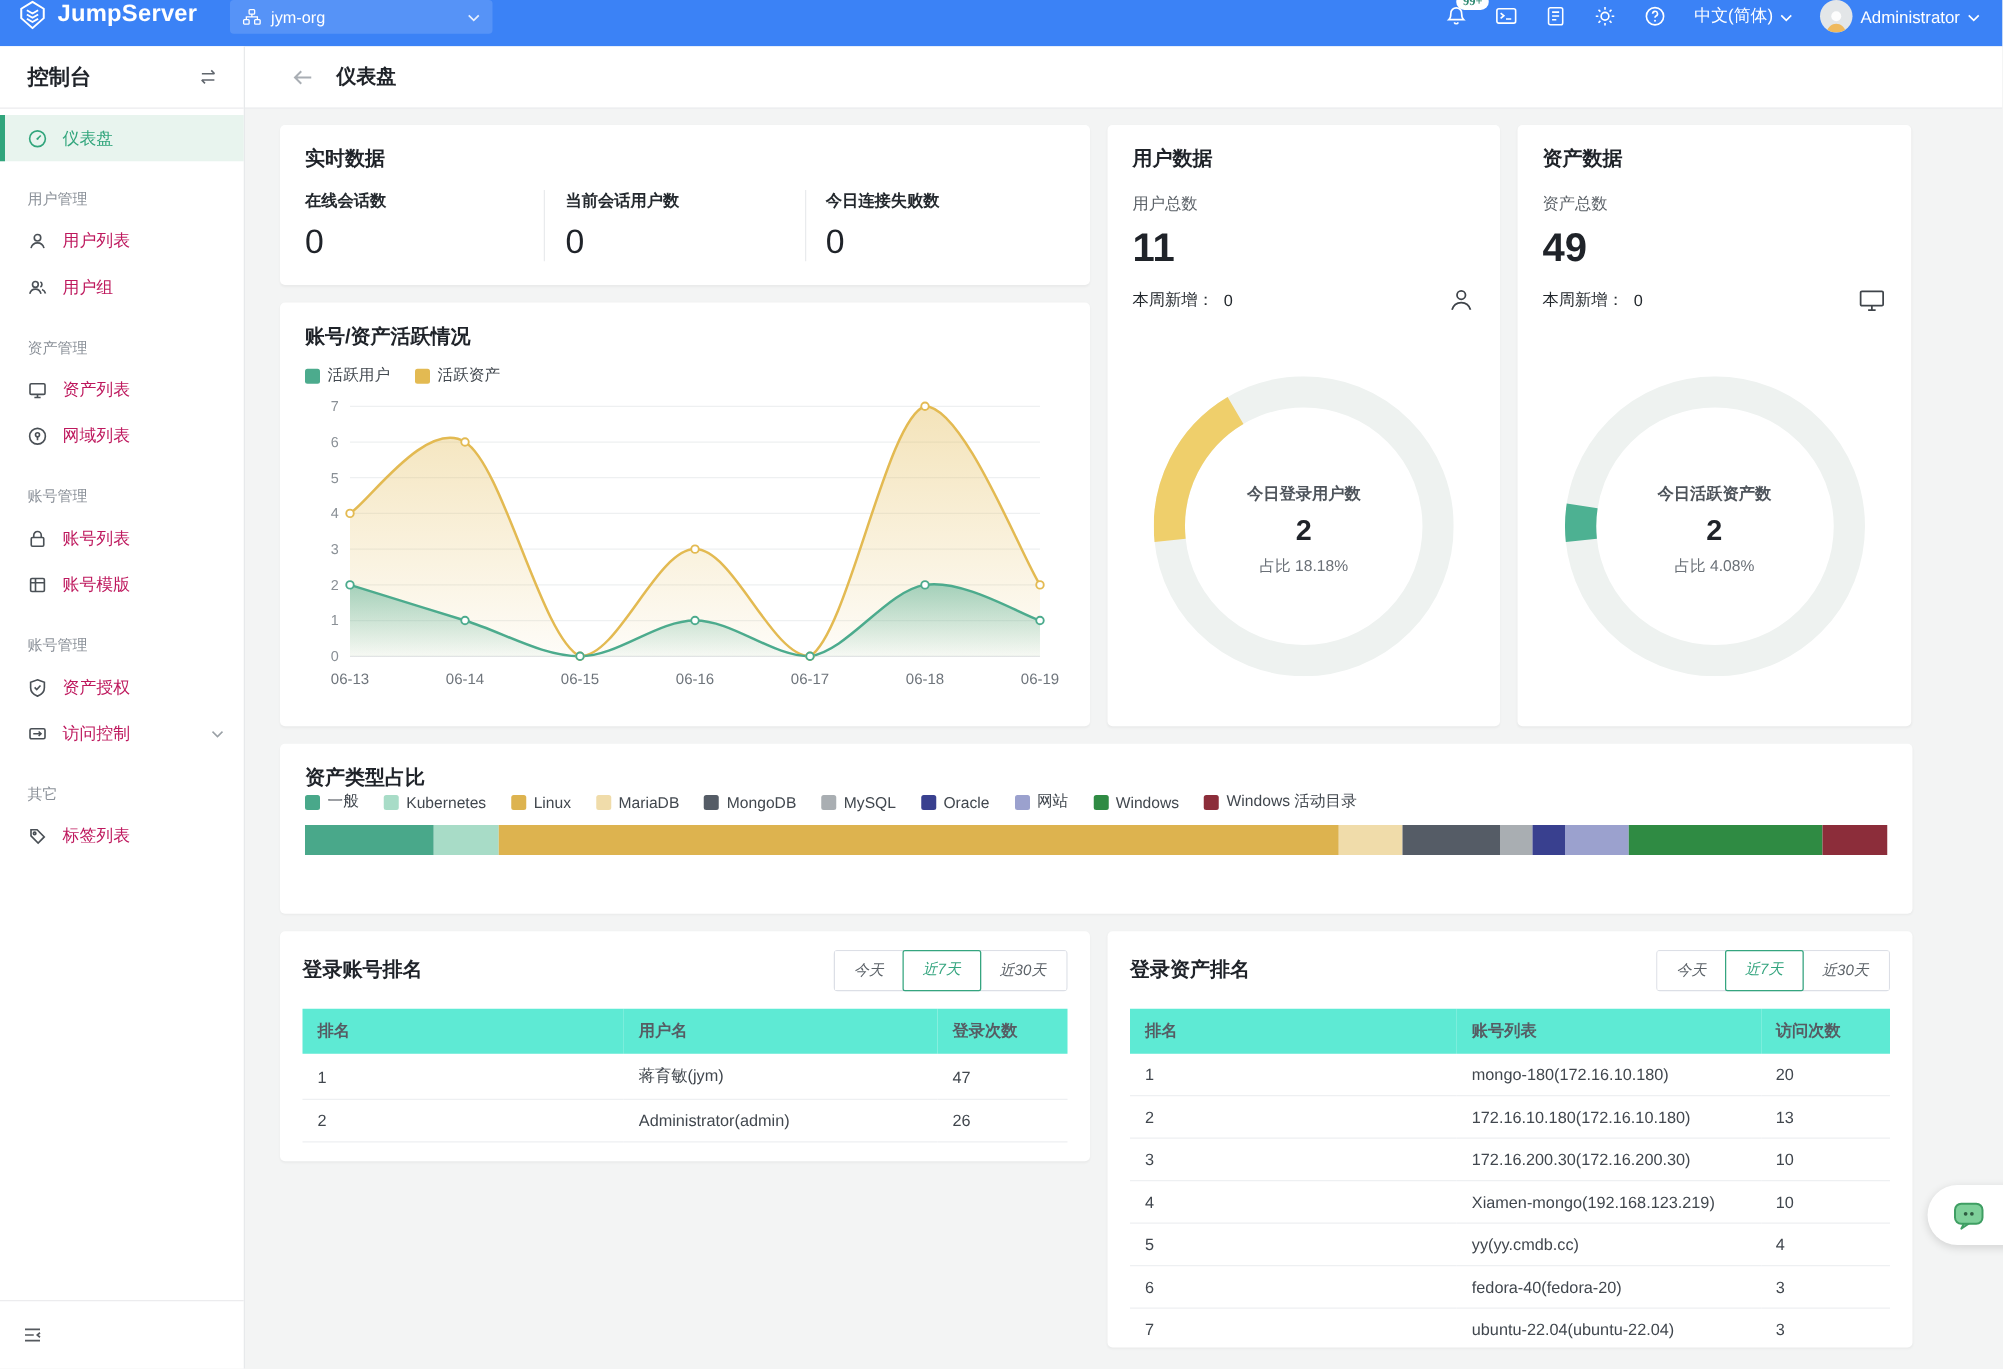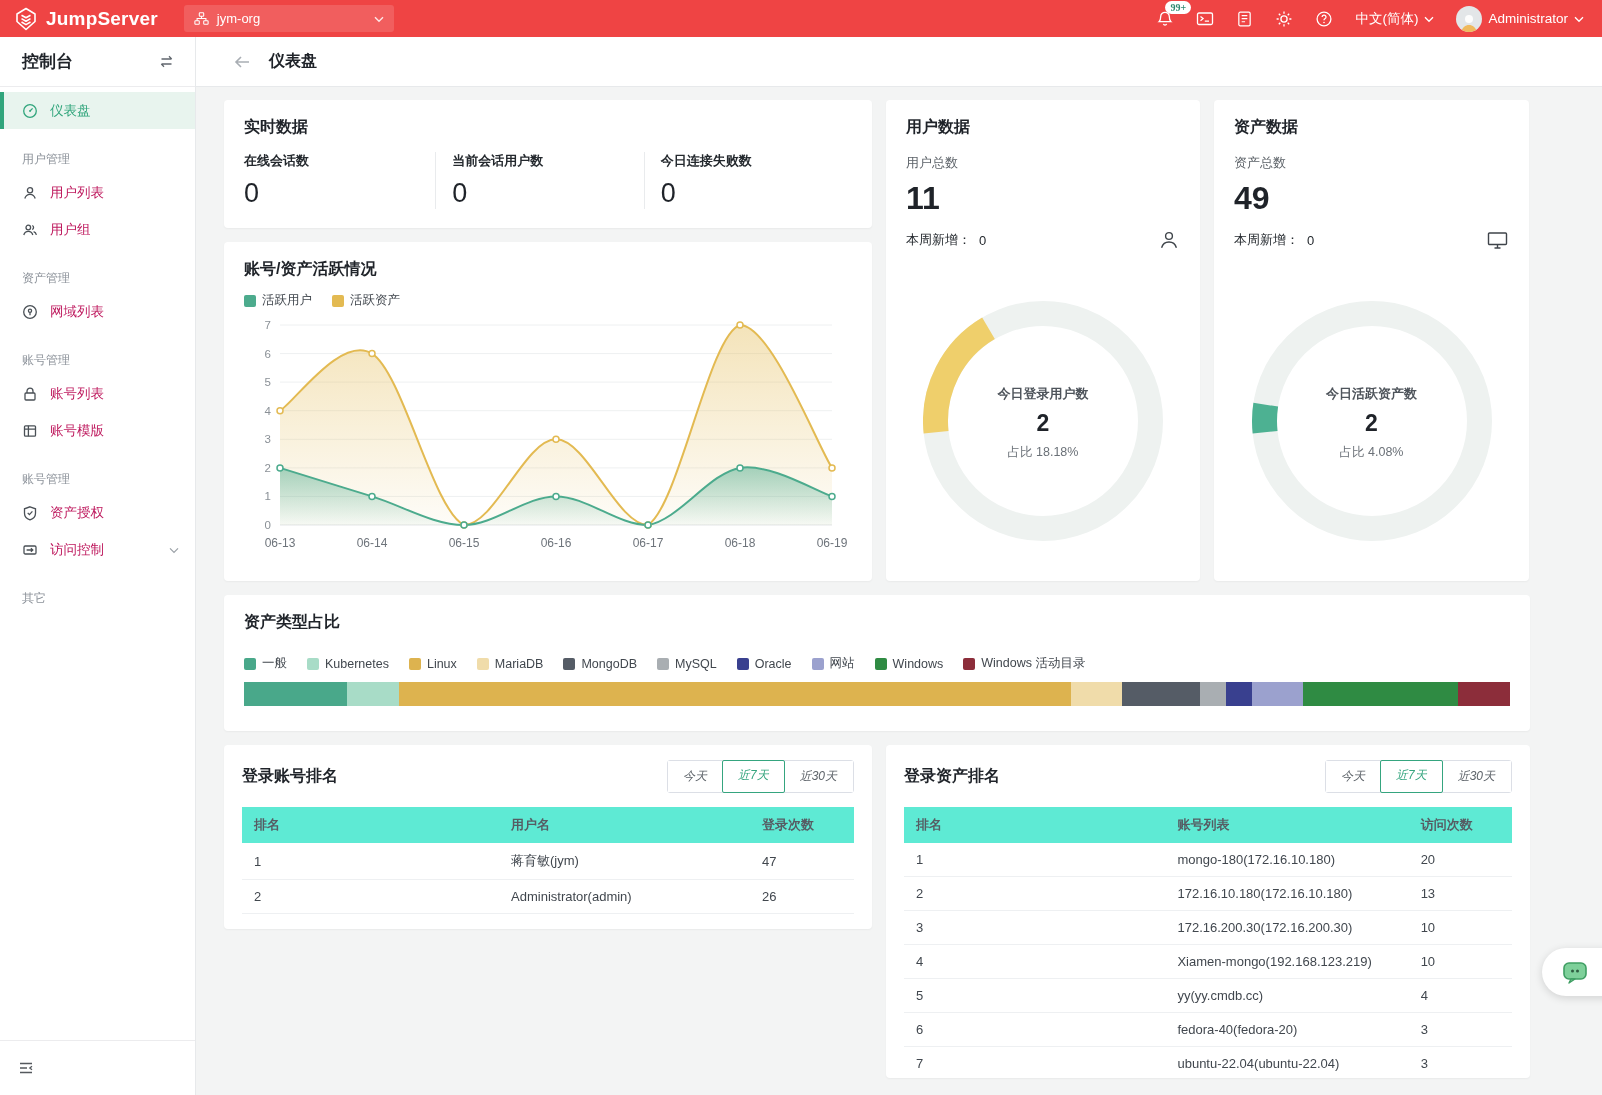--- a/index.html
+++ b/index.html
@@ -1,20 +1,20 @@
 <!DOCTYPE html>
 <html><head>
 <meta charset="utf-8">
 <style>
   * { margin:0; padding:0; box-sizing:border-box; }
   html,body { width:1602px; height:1095px; overflow:hidden;
     font-family:"Liberation Sans","DejaVu Sans",sans-serif; background:#f3f4f4; color:#1f2329; }
 
   
-  .topbar { height:37px; background:#ef4444; display:flex; align-items:center; padding:0 18px 0 14px; color:#fff; }
+  .topbar { height:37px; background:#3b82f6; display:flex; align-items:flex-start; padding:0 18px 0 14px; color:#fff; }
   .brand { display:flex; align-items:center; gap:8px; margin-right:26px; }
   .brand-name { font-size:19px; font-weight:bold; letter-spacing:.2px; }
   .org-pill { display:flex; align-items:center; gap:8px; background:rgba(255,255,255,.14); border-radius:3px;
     height:27px; padding:0 10px; width:210px; cursor:pointer; font-size:13px; }
   .org-pill .chev { margin-left:auto; opacity:.85; }
   .topbar-right { margin-left:auto; display:flex; align-items:center; gap:22px; }
   .tb-icon { position:relative; display:flex; align-items:center; cursor:pointer; color:#fff; }
   .badge { position:absolute; top:-9px; left:9px; background:#fff; color:#2f8a72; font-size:10px; font-weight:bold;
     border-radius:8px; padding:1px 5px; line-height:11px;font-family:Liberation Serif, serif; }
   .lang, .user-wrap { display:flex; align-items:center; gap:6px; font-size:13.5px; cursor:pointer; }
@@ -74,21 +74,21 @@
   .sc-week .wk-val { margin-left:8px; }
   .sc-week .sc-ic { margin-left:auto; color:#3f444a; display:flex; }
   .donut-wrap { position:relative; width:240px; margin:50px auto 0; }
   .donut-center { position:absolute; inset:0; display:flex; flex-direction:column; align-items:center; justify-content:center; gap:7px; }
   .dc-label { font-size:13px; font-weight:bold; color:#4e545b; }
   .dc-value { font-size:23px; font-weight:bold; color:#1f2329; }
   .dc-ratio { font-size:12.5px; color:#6a7077; }
 
   
   .type-card { height:136px; padding:17px 20px; margin-bottom:14px; }
-  #type-legend { display:flex; gap:20px; margin-top:22px; flex-wrap:nowrap; }
+  #type-legend { display:flex; gap:20px; flex-wrap:nowrap; }
   #type-bar { display:flex; height:24px; margin-top:10px; overflow:hidden; }
 
   
   .row-tables { display:flex; gap:14px; align-items:flex-start; }
   .table-card { width:648px; padding:15px 18px; flex:none; }
   .table-card.asset { width:644px; height:333px; overflow:hidden; }
   .tc-head { display:flex; align-items:center; }
   .tabs { margin-left:auto; display:inline-flex; border:1px solid #dcdfe6; border-radius:3px; overflow:visible; }
   .tab { padding:6px 15px; font-size:12px; color:#5c6268; background:#fff; cursor:pointer; border:1px solid transparent; border-left:1px solid #dcdfe6;font-style:italic; }
   .tab:first-child { border-left:none; }
@@ -240,20 +240,29 @@
             <path d="M10.3 3.5a2.3 2.3 0 0 1 0 4.1M11.6 9.6c1.4.5 2.4 1.6 2.8 3.2"></path>
           </svg>
         </span>
         <span>用户组</span>
       </div>
 
       <div class="menu-section">资产管理</div>
       <div class="menu-item">
         <span class="mi">
           <svg width="16" height="16" viewBox="0 0 16 16" fill="none" stroke="currentColor" stroke-width="1.3">
+            <rect x="2" y="3" width="12" height="8.5" rx="1"></rect>
+              <path d="M5.5 14h5M8 11.5V14"></path>
+          </svg>
+        </span>
+        <span>资产列表</span>
+      </div>
+      <div class="menu-item">
+        <span class="mi">
+          <svg width="16" height="16" viewBox="0 0 16 16" fill="none" stroke="currentColor" stroke-width="1.3">
             <circle cx="8" cy="8" r="6.3"></circle>
               <circle cx="8" cy="6.8" r="1.6"></circle>
               <path d="M8 8.4V11.2"></path>
           </svg>
         </span>
         <span>网域列表</span>
       </div>
 
       <div class="menu-section">账号管理</div>
       <div class="menu-item">
@@ -294,20 +303,29 @@
         </span>
         <span>访问控制</span>
         <span class="chev-r">
           <svg width="10" height="7" viewBox="0 0 10 7" fill="none" stroke="currentColor" stroke-width="1.2">
               <path d="M1 1.3l4 4 4-4"></path>
             </svg>
         </span>
       </div>
 
       <div class="menu-section">其它</div>
+      <div class="menu-item">
+        <span class="mi">
+          <svg width="16" height="16" viewBox="0 0 16 16" fill="none" stroke="currentColor" stroke-width="1.3">
+            <path d="M2.8 2.8h4.9l5.7 5.7-4.9 4.9-5.7-5.7z"></path>
+              <circle cx="5.7" cy="5.7" r="1"></circle>
+          </svg>
+        </span>
+        <span>标签列表</span>
+      </div>
     </nav>
     <div class="side-foot">
       <span style="display:flex">
         <svg width="16" height="14" viewBox="0 0 16 14" fill="none" stroke="currentColor" stroke-width="1.3">
           <path d="M2 2.5h12M2 7h7M2 11.5h12M14 5.2L11.8 7 14 8.8"></path>
         </svg>
       </span>
     </div>
   </aside>
 

